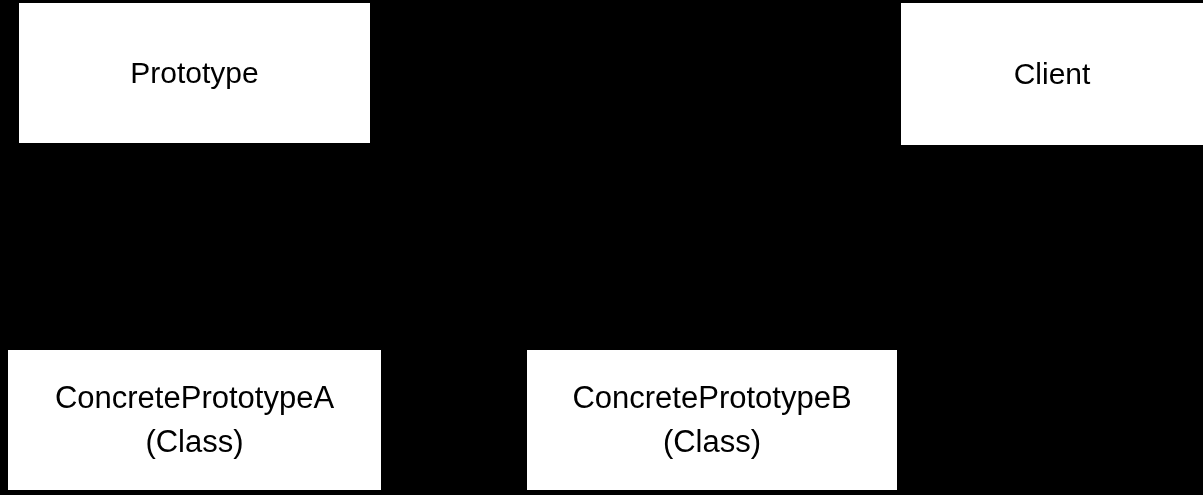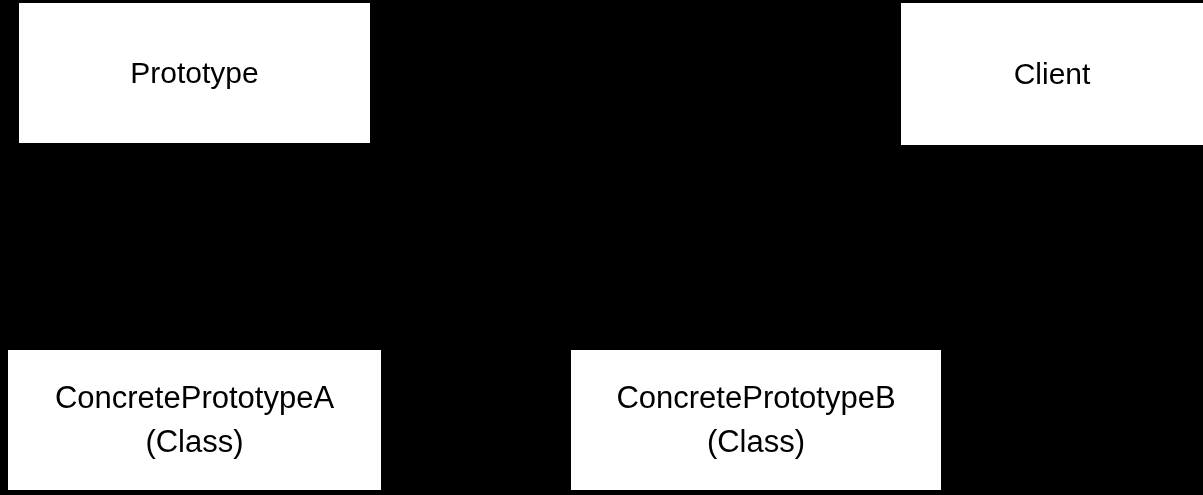--- a/index.html
+++ b/index.html
@@ -58,21 +58,20 @@
     top: 350px;
     width: 373px;
     height: 140px;
   }
   
   #box-concrete-b {
     left: 527px;
     top: 350px;
     width: 370px;
     height: 140px;
-    margin-left: 44px;
   }
   #box-concrete-a .box-line,
   #box-concrete-b .box-line {
     font-size: 31px;
   }
 </style>
 </head>
 <body>
 
 <div id="diagram-canvas">

